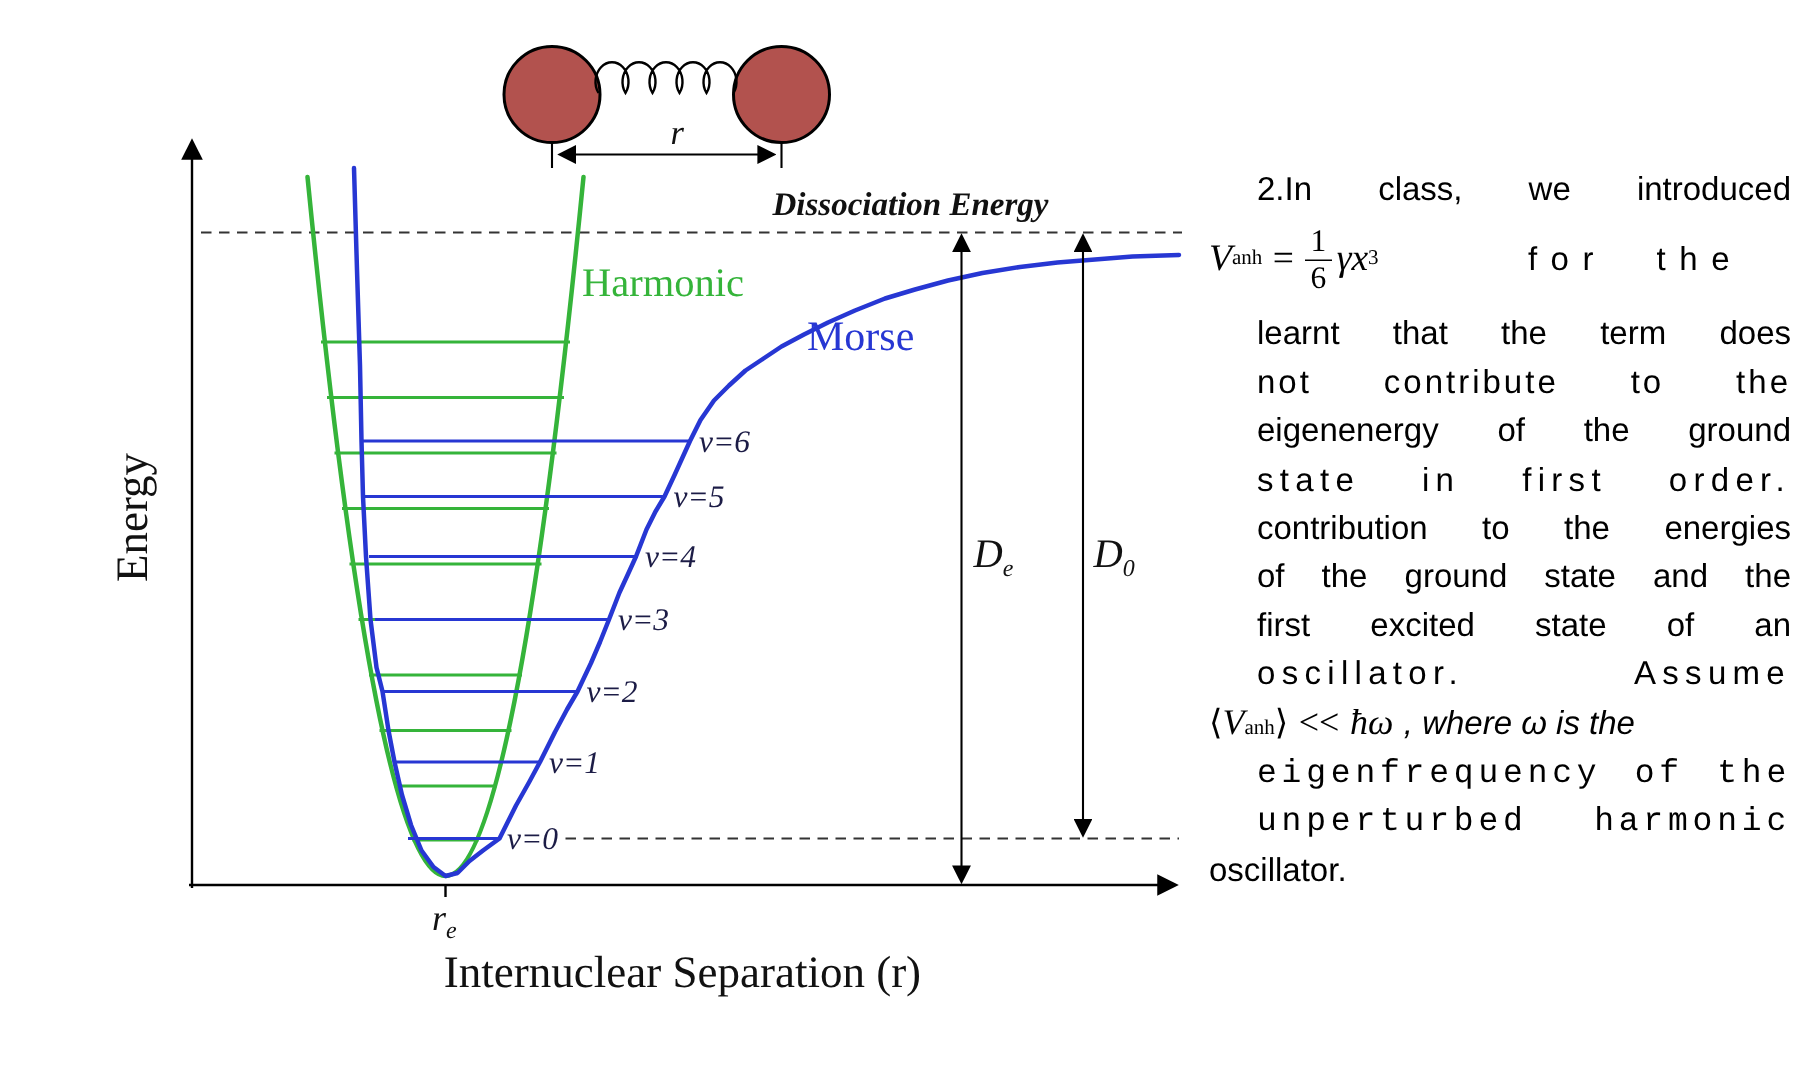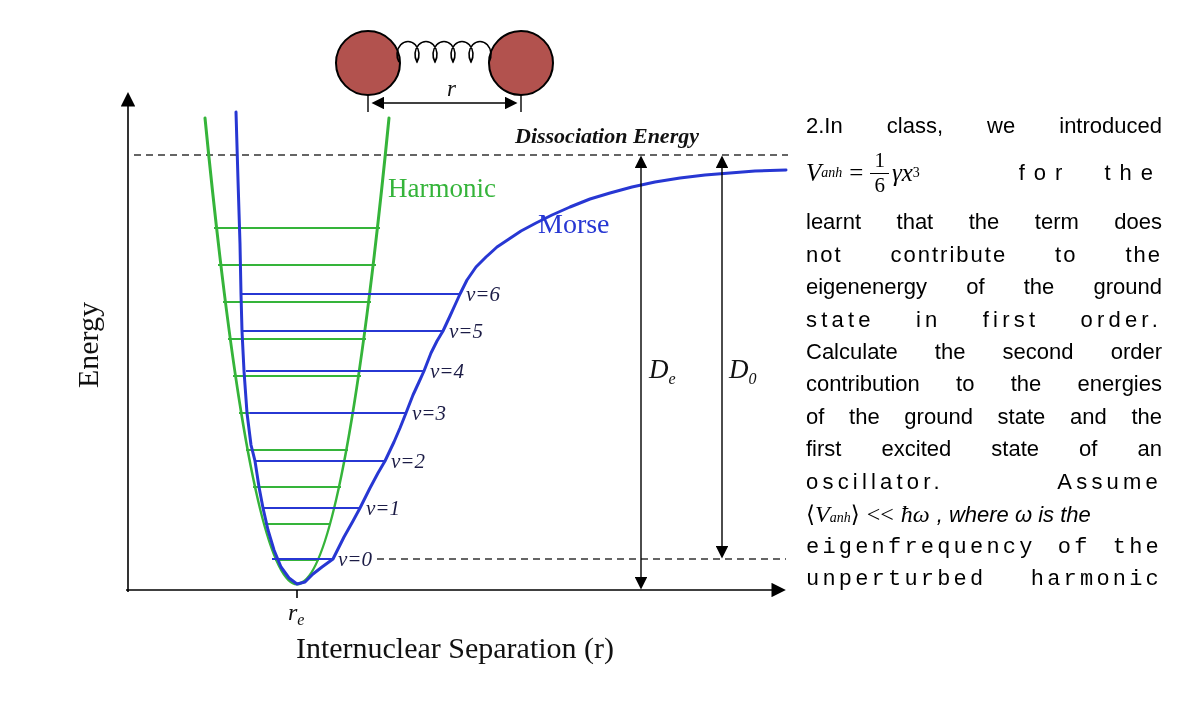--- a/index.html
+++ b/index.html
@@ -38,33 +38,33 @@
   .dash{stroke:#333;stroke-width:1.4;stroke-dasharray:7 5;fill:none;}
   .atom{fill:var(--atom);stroke:#000;stroke-width:2;}
   .spring{fill:none;stroke:#000;stroke-width:1.6;}
 
   
   .problem{
     position:absolute;left:806px;top:110px;width:356px;
     font-size:22px;line-height:32.4px;color:#000;
   }
   .pline{width:100%;}
-  .just{text-align:justify;text-align-last:justify;}
+  .just{text-align:justify;text-align-last:justify;margin-left:32px;}
   .ls2{letter-spacing:2px;}
   .ls3{letter-spacing:3.2px;font-family:Liberation Mono, monospace;}
   .ls4{letter-spacing:4.2px;}
 
   .frow{
     display:flex;justify-content:space-between;align-items:center;
     height:58px;margin:2px 0 4px;
   }
   .fmla{font-family:"Liberation Serif",serif;font-size:25px;display:inline-flex;align-items:center;}
   .mi{font-style:italic;}
   .meq{margin:0 7px;font-style:normal;}
-  .msub{font-family:"Liberation Serif",serif;font-size:14px;font-style:italic;}
+  .msub{font-family:"Liberation Serif",serif;font-size:14px;}
   .msup{font-family:"Liberation Serif",serif;font-size:14px;font-style:normal;}
   .frac{display:inline-flex;flex-direction:column;align-items:center;line-height:1.12;font-size:21px;font-style:normal;margin-right:3px;}
   .frac .den{border-top:1.7px solid #000;padding:0 4px;}
   .frac .num{padding:0 4px;}
   .ftail{letter-spacing:9px;word-spacing:18px;white-space:nowrap;}
 
   .arow{display:flex;align-items:baseline;height:34px;font-family:"Liberation Serif",serif;font-size:24px;}
   .abr{font-family:"DejaVu Sans",sans-serif;font-size:23px;}
   .mrel{margin:0 7px;font-style:normal;}
   .atail{font-family:"Liberation Sans",sans-serif;font-size:22px;margin-left:7px;white-space:nowrap;font-style:italic;}
@@ -169,31 +169,31 @@
         <span class="mi">γx</span>
         <sup class="msup">3</sup>
       </span>
     <span class="ftail">for the</span>
   </div>
 
   <div class="pline just">learnt that the term does</div>
   <div class="pline just ls2">not contribute to the</div>
   <div class="pline just">eigenenergy of the ground</div>
   <div class="pline just ls4">state in first order.</div>
-  <div class="pline just">Calculate the second order</div>
   <div class="pline just">contribution to the energies</div>
   <div class="pline just">of the ground state and the</div>
   <div class="pline just">first excited state of an</div>
   <div class="pline just ls4">oscillator. Assume</div>
 
   <div class="arow">
     <span class="abr">⟨</span>
       <span class="mi">V</span>
       <sub class="msub">anh</sub>
       <span class="abr">⟩</span>
     <span class="mrel">&lt;&lt;</span>
     <span class="mi">ħω</span>
     <span class="atail">, where ω is the</span>
   </div>
 
   <div class="pline just ls3">eigenfrequency of the</div>
   <div class="pline just ls3">unperturbed harmonic</div>
+  <div class="pline">oscillator.</div>
 </div>
 
 </body></html>

